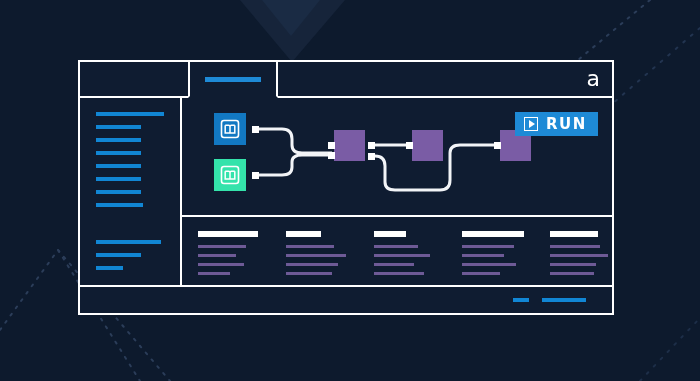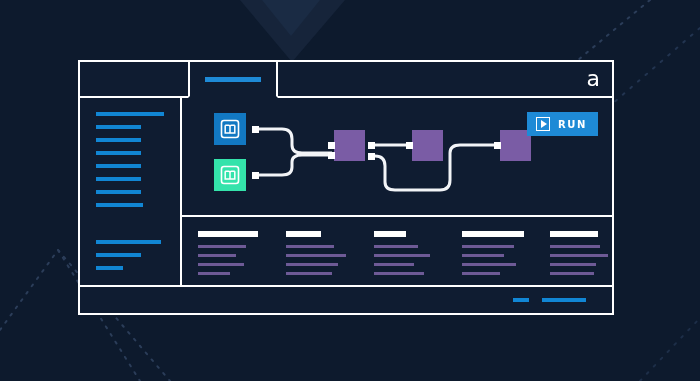--- a/index.html
+++ b/index.html
@@ -110,21 +110,21 @@
     position: absolute;
     right: 14px;
     top: 14px;
     background: #1e8ad6;
     color: #ffffff;
     height: 24px;
     padding: 0 11px 0 9px;
     display: flex;
     align-items: center;
     gap: 8px;
-    font-size: 10px;
+    font-size: 15px;
     font-weight: bold;
     letter-spacing: 1.6px;
     font-family: "DejaVu Sans", sans-serif;
     z-index: 5;
   }
   #run-button .play-tri {
     width: 0; height: 0;
     border-left: 9px solid #ffffff;
     border-top: 6px solid transparent;
     border-bottom: 6px solid transparent;

